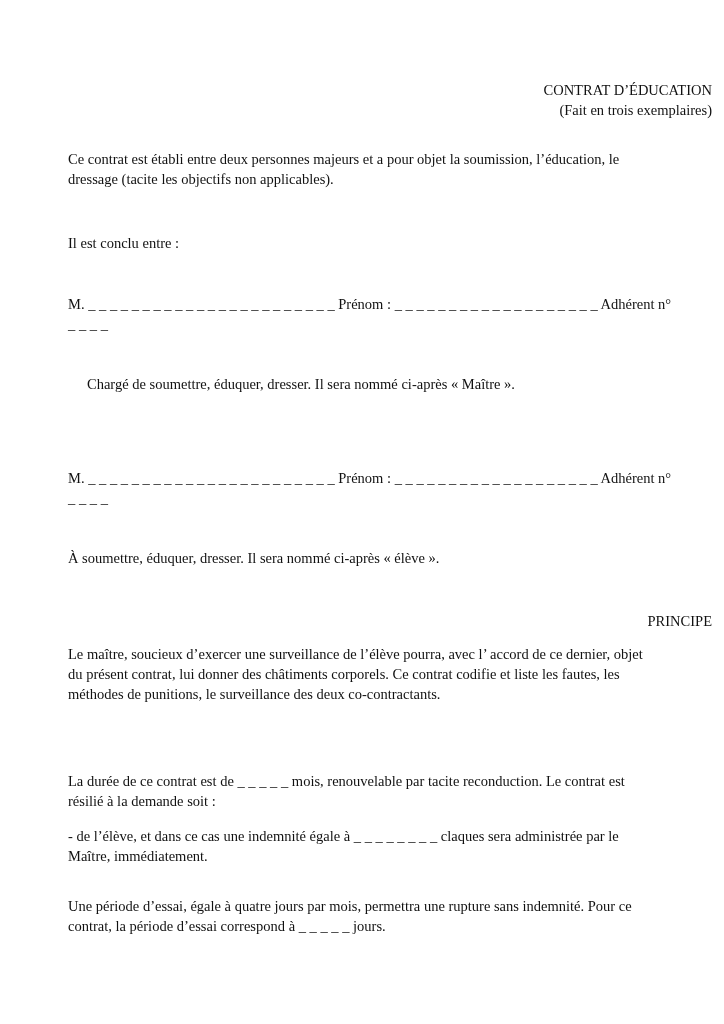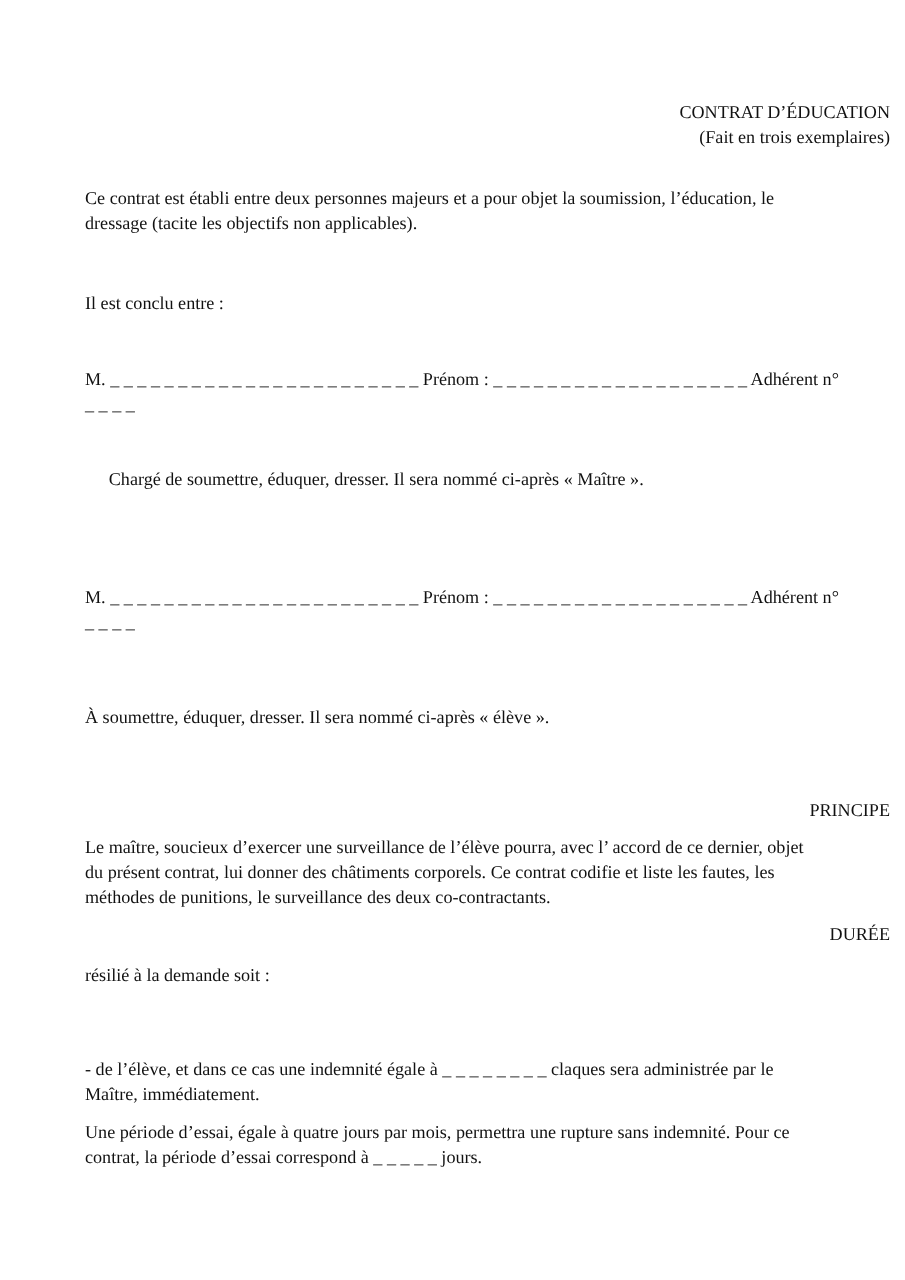--- a/index.html
+++ b/index.html
@@ -58,38 +58,38 @@
   </p>
 
   <p class="blk" style="top:374px;margin-left:19px;">Chargé de soumettre, éduquer, dresser. Il sera nommé ci-après « Maître ».</p>
 
 
   <p class="blk" style="top:468px;">
     <span class="line">M. _ _ _ _ _ _ _ _ _ _ _ _ _ _ _ _ _ _ _ _ _ _ _ Prénom : _ _ _ _ _ _ _ _ _ _ _ _ _ _ _ _ _ _ _ Adhérent n°</span>
     <span class="line">_ _ _ _</span>
   </p>
 
-  <p class="blk" style="top:564px;">À soumettre, éduquer, dresser. Il sera nommé ci-après « élève ».</p>
+  <p class="blk" style="top:548px;">À soumettre, éduquer, dresser. Il sera nommé ci-après « élève ».</p>
 
-  <p class="blk center" style="top:611px;margin-top:28px;">PRINCIPE</p>
+  <p class="blk center" style="top:611px;">PRINCIPE</p>
 
-  <p class="blk" style="top:644px;margin-top:24px;">
+  <p class="blk" style="top:644px;">
     <span class="line">Le maître, soucieux d’exercer une surveillance de l’élève pourra, avec l’ accord de ce dernier, objet</span>
     <span class="line">du présent contrat, lui donner des châtiments corporels. Ce contrat codifie et liste les fautes, les</span>
     <span class="line">méthodes de punitions, le surveillance des deux co-contractants.</span>
   </p>
 
-  <p class="blk center" style="top:738px;">DURÉE</p>
 
   <p class="blk" style="top:771px;">
+    <span class="line">La durée de ce contrat est de _ _ _ _ _ mois, renouvelable par tacite reconduction. Le contrat est</span>
     <span class="line">résilié à la demande soit :</span>
   </p>
 
 
-  <p class="blk" style="top:846px;">
+  <p class="blk" style="top:826px;">
     <span class="line">- de l’élève, et dans ce cas une indemnité égale à _ _ _ _ _ _ _ _ claques sera administrée par le</span>
     <span class="line">Maître, immédiatement.</span>
   </p>
 
   <p class="blk" style="top:896px;">
     <span class="line">Une période d’essai, égale à quatre jours par mois, permettra une rupture sans indemnité. Pour ce</span>
     <span class="line">contrat, la période d’essai correspond à _ _ _ _ _ jours.</span>
   </p>
 
 </div>

